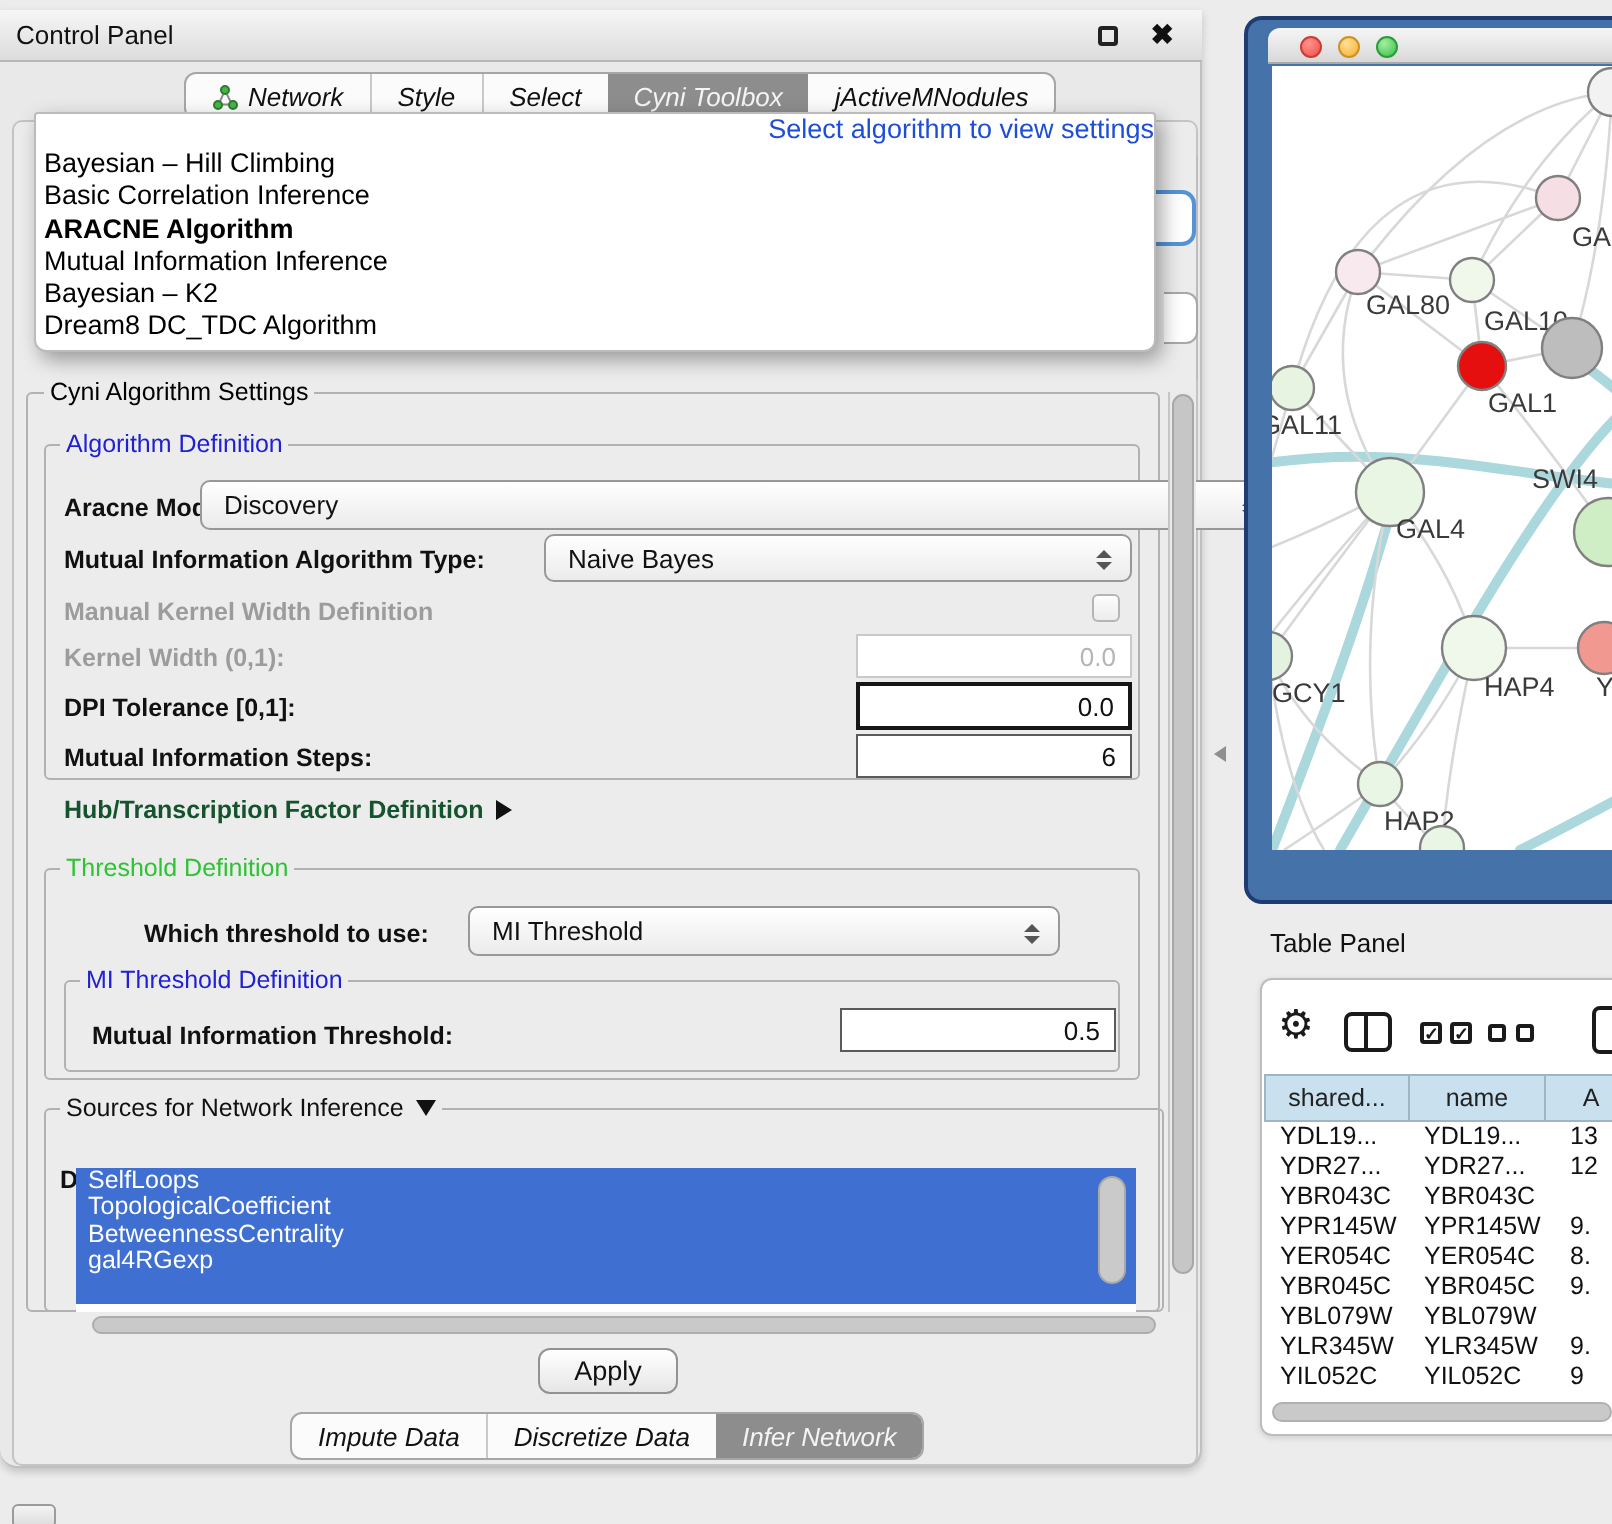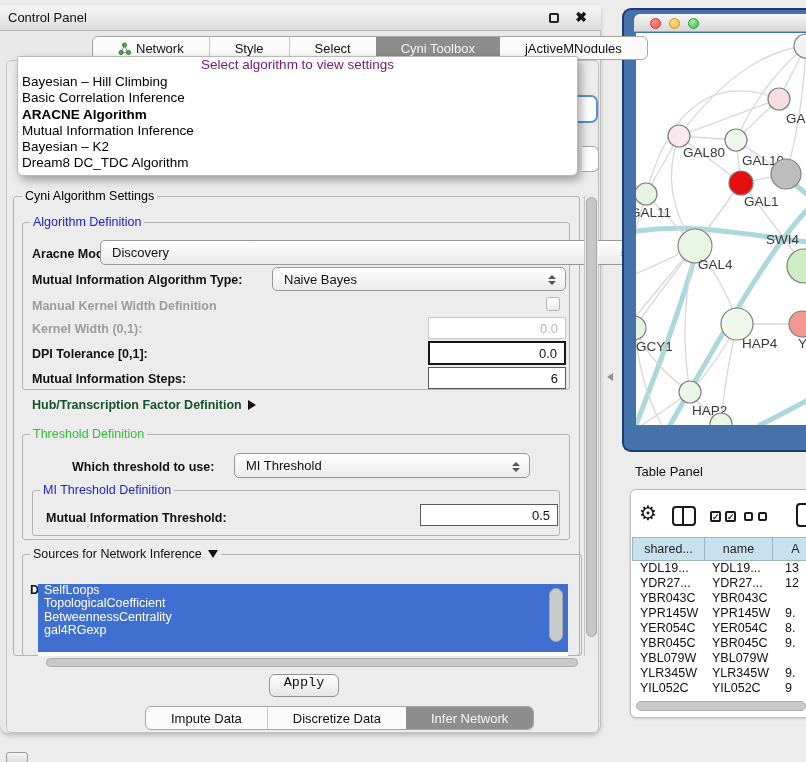--- a/index.html
+++ b/index.html
@@ -14,33 +14,33 @@
   .titlebar{position:absolute;left:0;top:5px;width:601px;height:26px;
             background:linear-gradient(#f6f6f6,#dcdcdc);border-bottom:1px solid #b7b7b7;}
   .titlebar .wtitle{position:absolute;left:8px;top:5px;font-size:13px;color:#111;}
   .float-ic{position:absolute;right:42px;top:8px;width:10px;height:10px;border:2px solid #222;border-radius:2px;}
   .close-ic{position:absolute;right:14px;top:4px;font-size:14px;font-weight:bold;color:#111;}
 
   .tabbar{position:absolute;display:flex;align-items:stretch;height:24px;background:#fbfbfb;
           border:1px solid #a6a6a6;border-radius:6px;overflow:hidden;z-index:5;}
   #top-tabs{left:92px;top:36px;}
   #bottom-tabs{left:145px;top:706px;}
-  .tab{display:flex;align-items:center;padding:0 25px;font-size:13px;color:#111;white-space:nowrap;}
+  .tab{display:flex;align-items:center;padding:0 13px;font-size:13px;color:#111;white-space:nowrap;font-style:italic;}
   .tab+.tab{border-left:1px solid #c9c9c9;}
   .tab.selected{background:#8d8d8d;color:#f4f4f4;border-left:none;}
   .tab.selected+.tab{border-left:none;}
   .neticon{margin-right:5px;}
 
   .content{position:absolute;left:6px;top:60px;width:593px;height:673px;background:#ececec;
            border:1px solid #c4c4c4;border-radius:5px;}
 
   
   .dropdown{position:absolute;left:17px;top:56px;width:561px;background:#fff;border:1px solid #bbb;
             border-radius:2px 2px 6px 6px;box-shadow:3px 4px 10px rgba(0,0,0,.35);z-index:60;padding-bottom:3px;}
-  .dd-hint{height:17px;line-height:16px;text-align:center;color:#701a75;font-size:13.5px;}
+  .dd-hint{height:17px;line-height:16px;text-align:right;color:#1d4ed8;font-size:13.5px;}
   .dd-item{height:16.3px;line-height:16.3px;padding-left:4px;font-size:13.5px;color:#000;white-space:nowrap;}
   .dd-bold{font-weight:bold;}
 
   
   .sliver-line{position:absolute;left:598px;top:78px;width:1px;height:112px;background:#bdbdbd;}
   .sliver-combo{position:absolute;left:577px;top:95px;width:21px;height:28px;background:#fff;
                 border:2px solid #5693d6;border-left:none;border-radius:0 7px 7px 0;z-index:2;}
   .sliver-field{position:absolute;left:582px;top:146px;width:17px;height:26px;background:#fff;
                 border:1px solid #a8a8a8;border-left:none;border-radius:0 6px 6px 0;z-index:2;}
 
@@ -79,23 +79,23 @@
   .attr-fill{height:14px;}
   .list-thumb{position:absolute;left:549px;top:588px;width:14px;height:54px;background:#cacaca;
               border:1px solid #a8a8a8;border-radius:7px;}
 
   .vtrack{position:absolute;left:584px;top:196px;width:14px;height:460px;background:#ebebeb;border-left:1px solid #c6c6c6;}
   .vthumb{position:absolute;left:586px;top:197px;width:11px;height:440px;background:#c6c6c6;
           border:1px solid #a8a8a8;border-radius:6px;}
   .hthumb{position:absolute;left:46px;top:658px;width:532px;height:9px;background:#c9c9c9;
           border:1px solid #adadad;border-radius:5px;}
 
-  .apply-btn{position:absolute;left:269px;top:674px;width:70px;height:23px;display:flex;
+  .apply-btn{position:absolute;left:269px;top:674px;width:70px;height:23px;display:flex;align-items:center;
              justify-content:center;background:linear-gradient(#ffffff,#e6e6e6);border:1px solid #929292;
-             border-radius:6px;font-size:13.5px;color:#111;font-family:Liberation Mono, monospace;}
+             border-radius:6px;font-size:13.5px;color:#111;}
 
   
   .split-arrow{position:absolute;left:607px;top:373px;width:0;height:0;
                border-right:6px solid #8f8f8f;border-top:4px solid transparent;border-bottom:4px solid transparent;}
 
   
   .net-window{position:absolute;left:622px;top:8px;width:184px;height:444px;background:#4573a9;
               border:2px solid #1e3c70;border-right:none;border-radius:9px 0 0 9px;}
   .net-titlebar{position:absolute;left:10px;top:4px;right:0;height:18px;border-radius:6px 0 0 0;
                 background:linear-gradient(#f6f6f6,#d8d8d8);border-bottom:1px solid #a9a9a9;}

